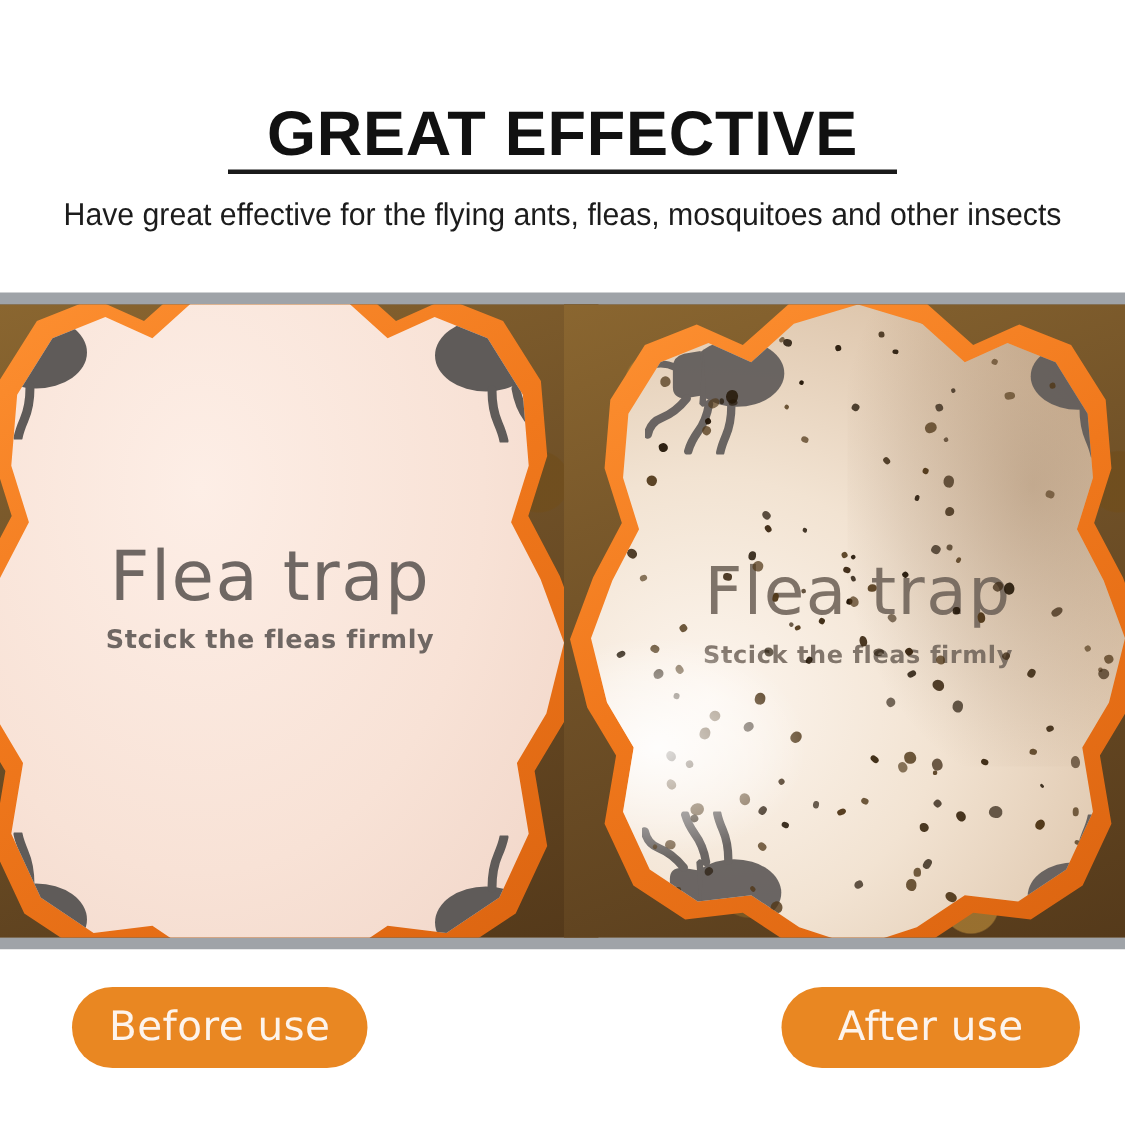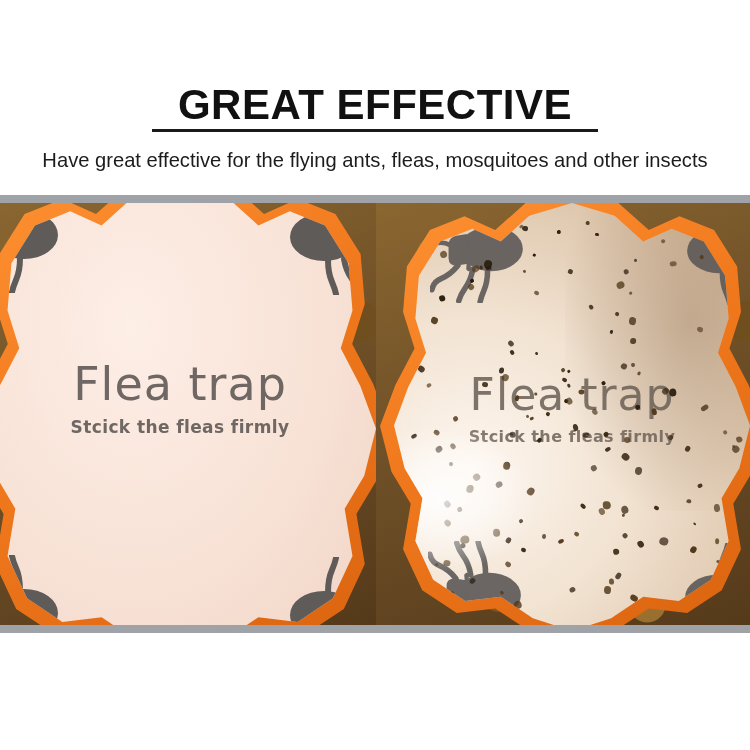--- a/index.html
+++ b/index.html
@@ -11,21 +11,21 @@
     width: 750px;
     height: 750px;
     font-family: "Liberation Sans", sans-serif;
     overflow: hidden;
     position: relative;
   }
 
   
   .header {
     position: absolute;
-    top: 16px; left: 0;
+    top: 0; left: 0;
     width: 750px;
     height: 195px;
     background: #ffffff;
   }
   .headline {
     position: absolute;
     top: 68px;
     left: 0;
     width: 750px;
     text-align: center;
@@ -516,13 +516,15 @@
           <div class="speck" style="width: 6.5px; height: 4.9px; left: 72.25%; top: 48.04%; transform: rotate(79deg); opacity: 0.97; background: rgb(81, 56, 25);"></div>
           <div class="speck" style="width: 6.7px; height: 5.5px; left: 6.88%; top: 38.06%; transform: rotate(37deg); opacity: 0.89; background: rgb(61, 42, 20);"></div>
           <div class="speck" style="width: 4.2px; height: 3.3px; left: 23.94%; top: 14.83%; transform: rotate(84deg); opacity: 0.68; background: rgb(36, 23, 8);"></div>
         </div>
       <div class="pad-gloss"></div>
     </div>
   </div>
 </div>
 
 <div class="footer">
+  <button class="pill pill-before">Before use</button>
+  <button class="pill pill-after">After use</button>
 </div>
 
 </body></html>

